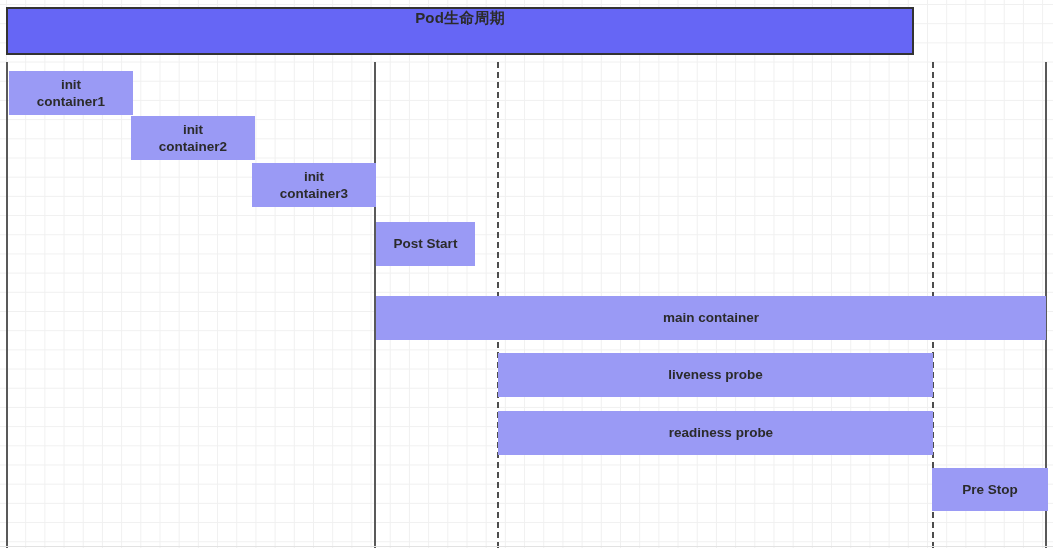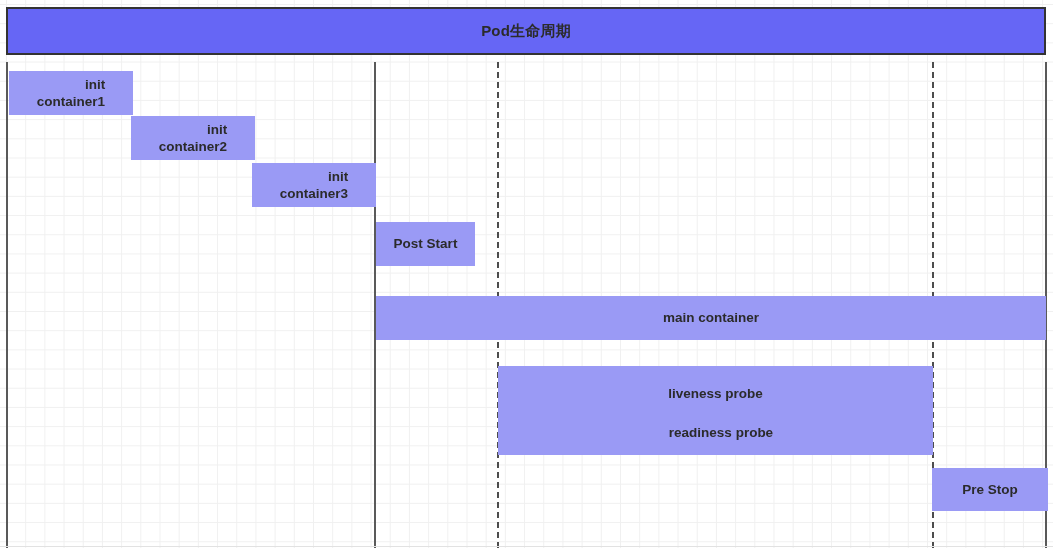--- a/index.html
+++ b/index.html
@@ -18,27 +18,26 @@
     background-size: 19.2px 19.2px;
     background-position: 6px 4px;
     overflow: hidden;
     font-family: "Liberation Sans", sans-serif;
   }
   
   .title-bar {
     position: absolute;
     left: 6px;
     top: 7px;
-    width: 1040px;
+    width: 908px;
     height: 48px;
     background: #6666f5;
     border: 2px solid #333333;
     box-sizing: border-box;
     display: flex;
-    align-items: center;
     justify-content: center;
   }
   .title-text {
     font-size: 15px;
     font-weight: bold;
     color: #2b2b2b;
     letter-spacing: .2px;
   }
   
   .bar {
@@ -47,21 +46,21 @@
     display: flex;
     align-items: center;
     justify-content: center;
     box-sizing: border-box;
   }
   .bar-label {
     font-size: 13.5px;
     font-weight: bold;
     color: #2b2b2b;
     line-height: 1.28;
-    text-align: right;
+    text-align: center;
     white-space: pre-line;
     padding: 0 4px;
   }
   
   .vline-solid {
     position: absolute;
     width: 2px;
     background: #595959;
   }
   .vline-dashed {
@@ -108,21 +107,21 @@
   </div>
 
   <div class="bar" style="left:376px; top:222px; width:99px; height:44px;">
     <span class="bar-label">Post Start</span>
   </div>
 
   <div class="bar" style="left:376px; top:296px; width:670px; height:44px;">
     <span class="bar-label">main container</span>
   </div>
 
-  <div class="bar" style="left:498px; top:366px; width:435px; height:56px;">
+  <div class="bar" style="left:498px; top:353px; width:435px; height:44px;">
     <span class="bar-label">liveness probe</span>
   </div>
 
   <div class="bar" style="left:498px; top:411px; width:435px; height:44px;padding-left:11px;">
     <span class="bar-label">readiness probe</span>
   </div>
 
   <div class="bar" style="left:932px; top:468px; width:116px; height:43px;">
     <span class="bar-label">Pre Stop</span>
   </div>

